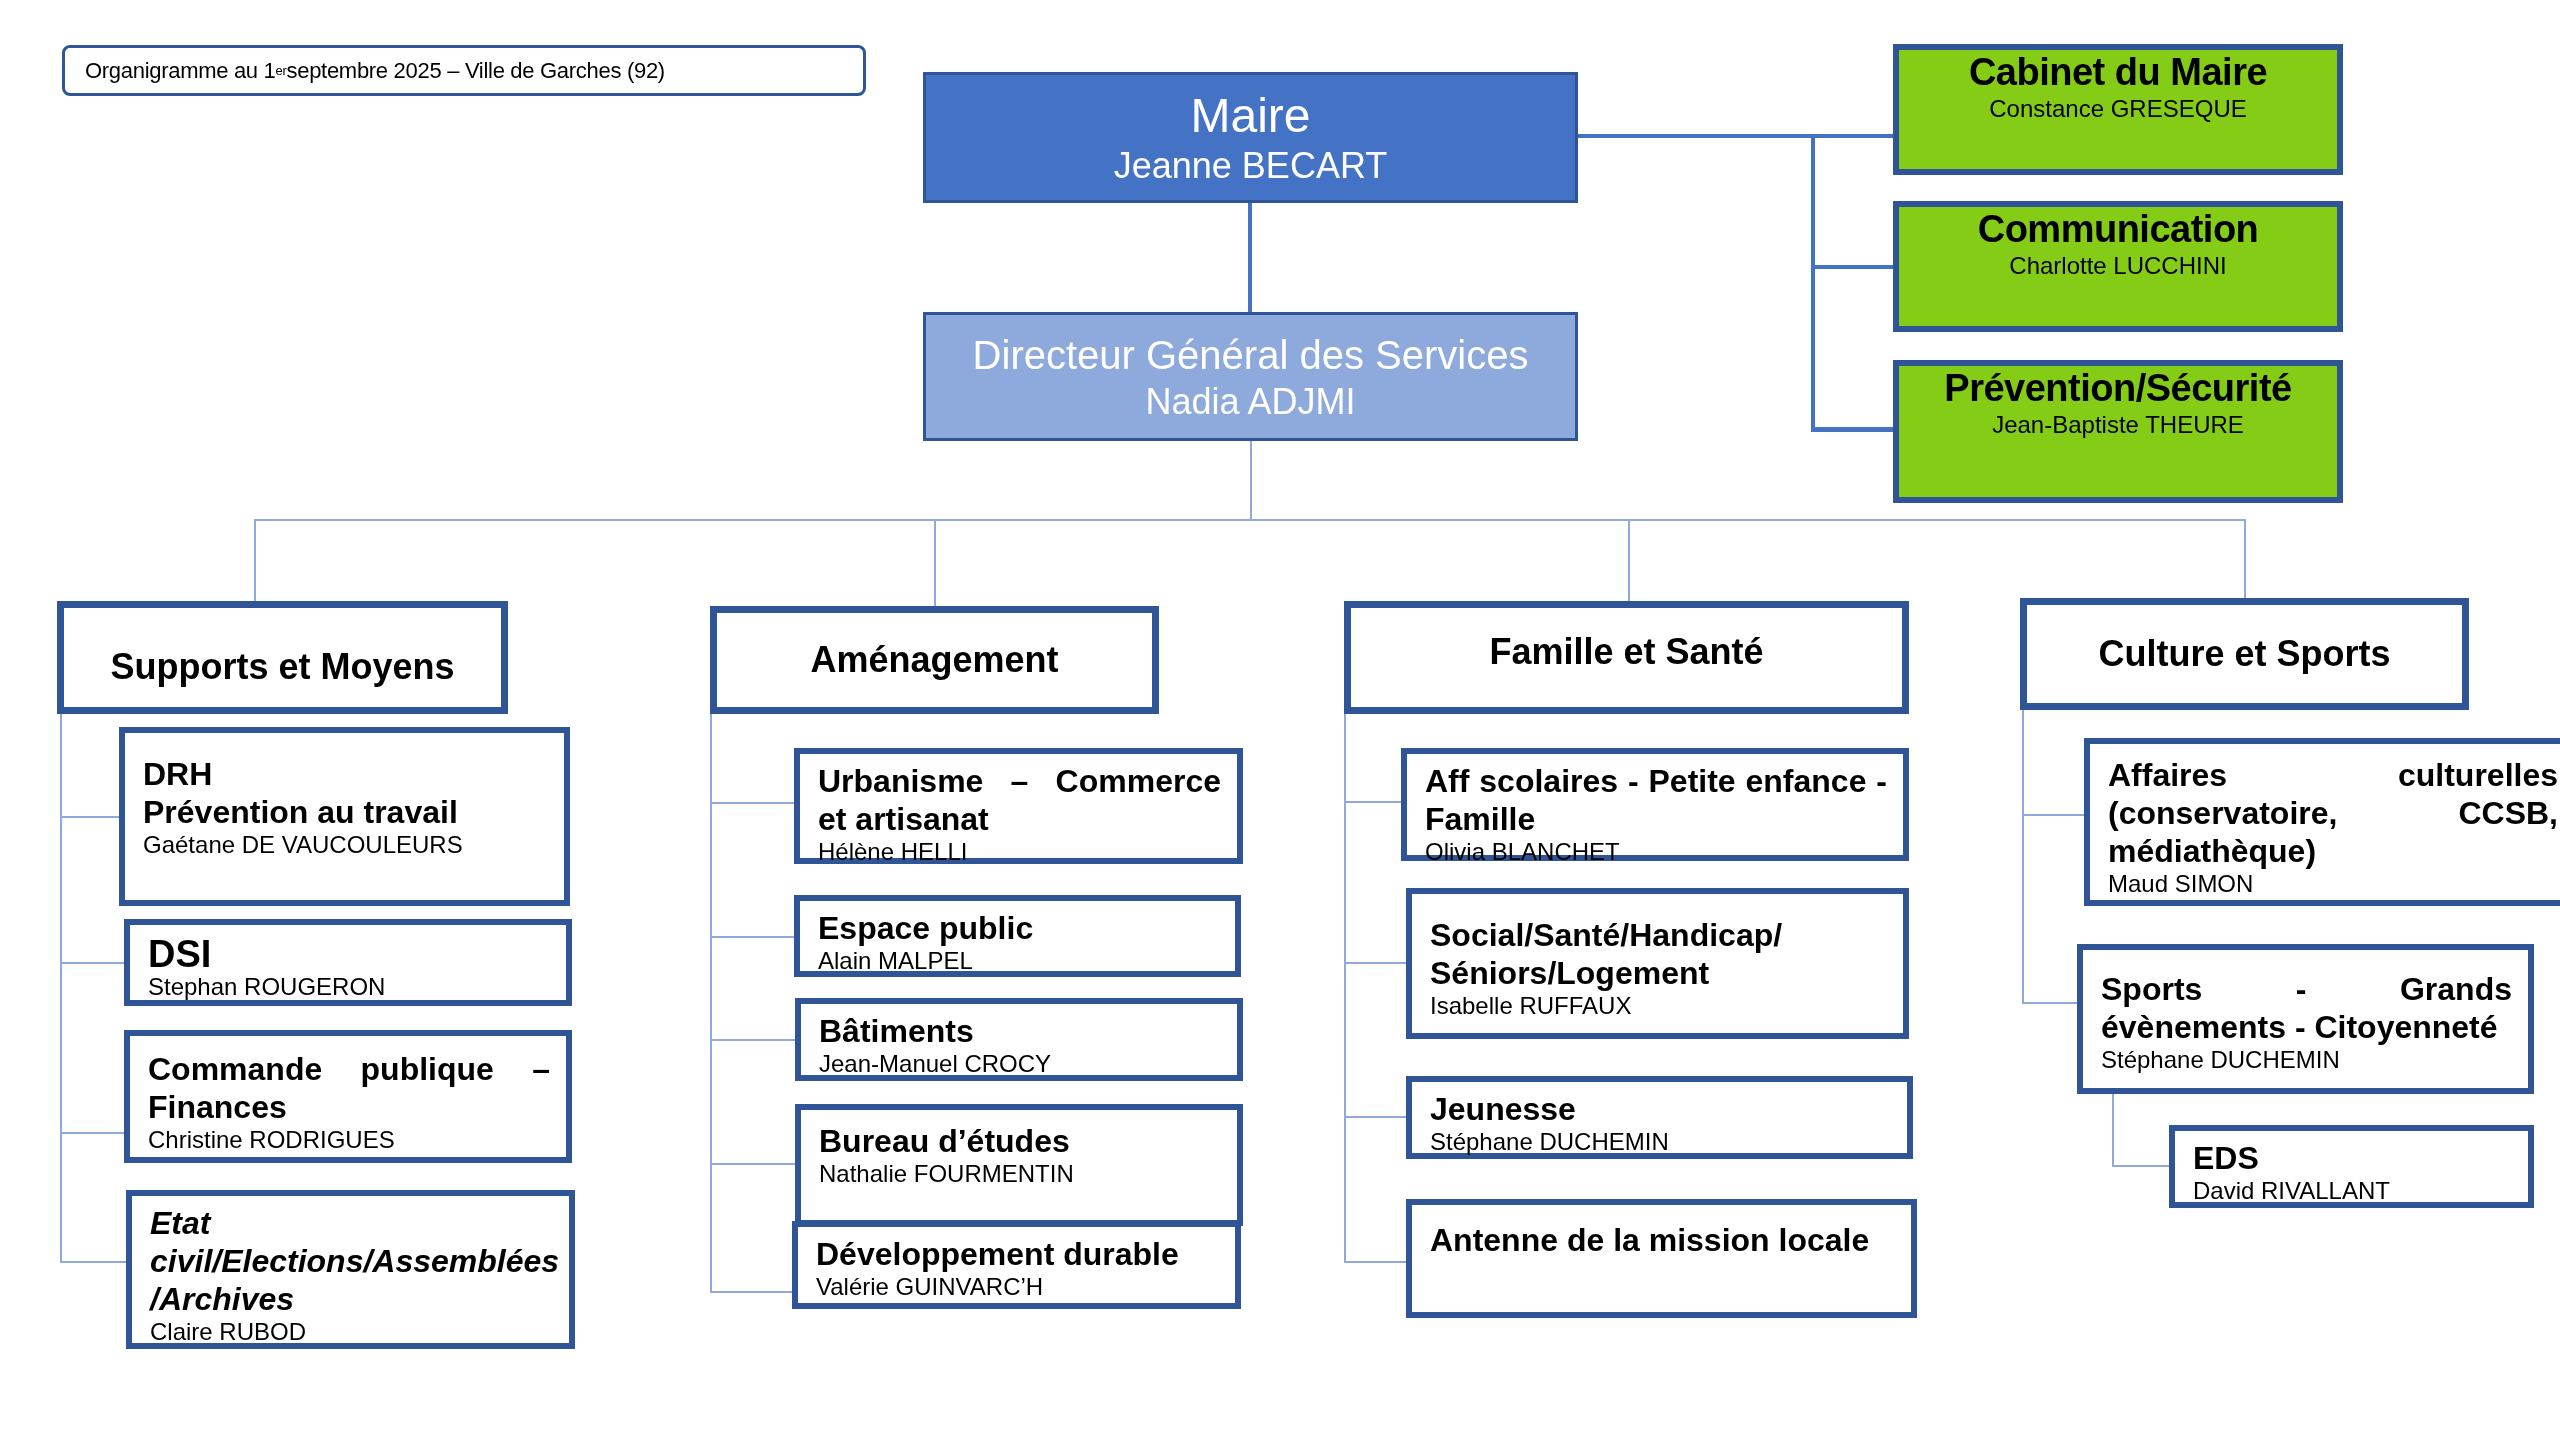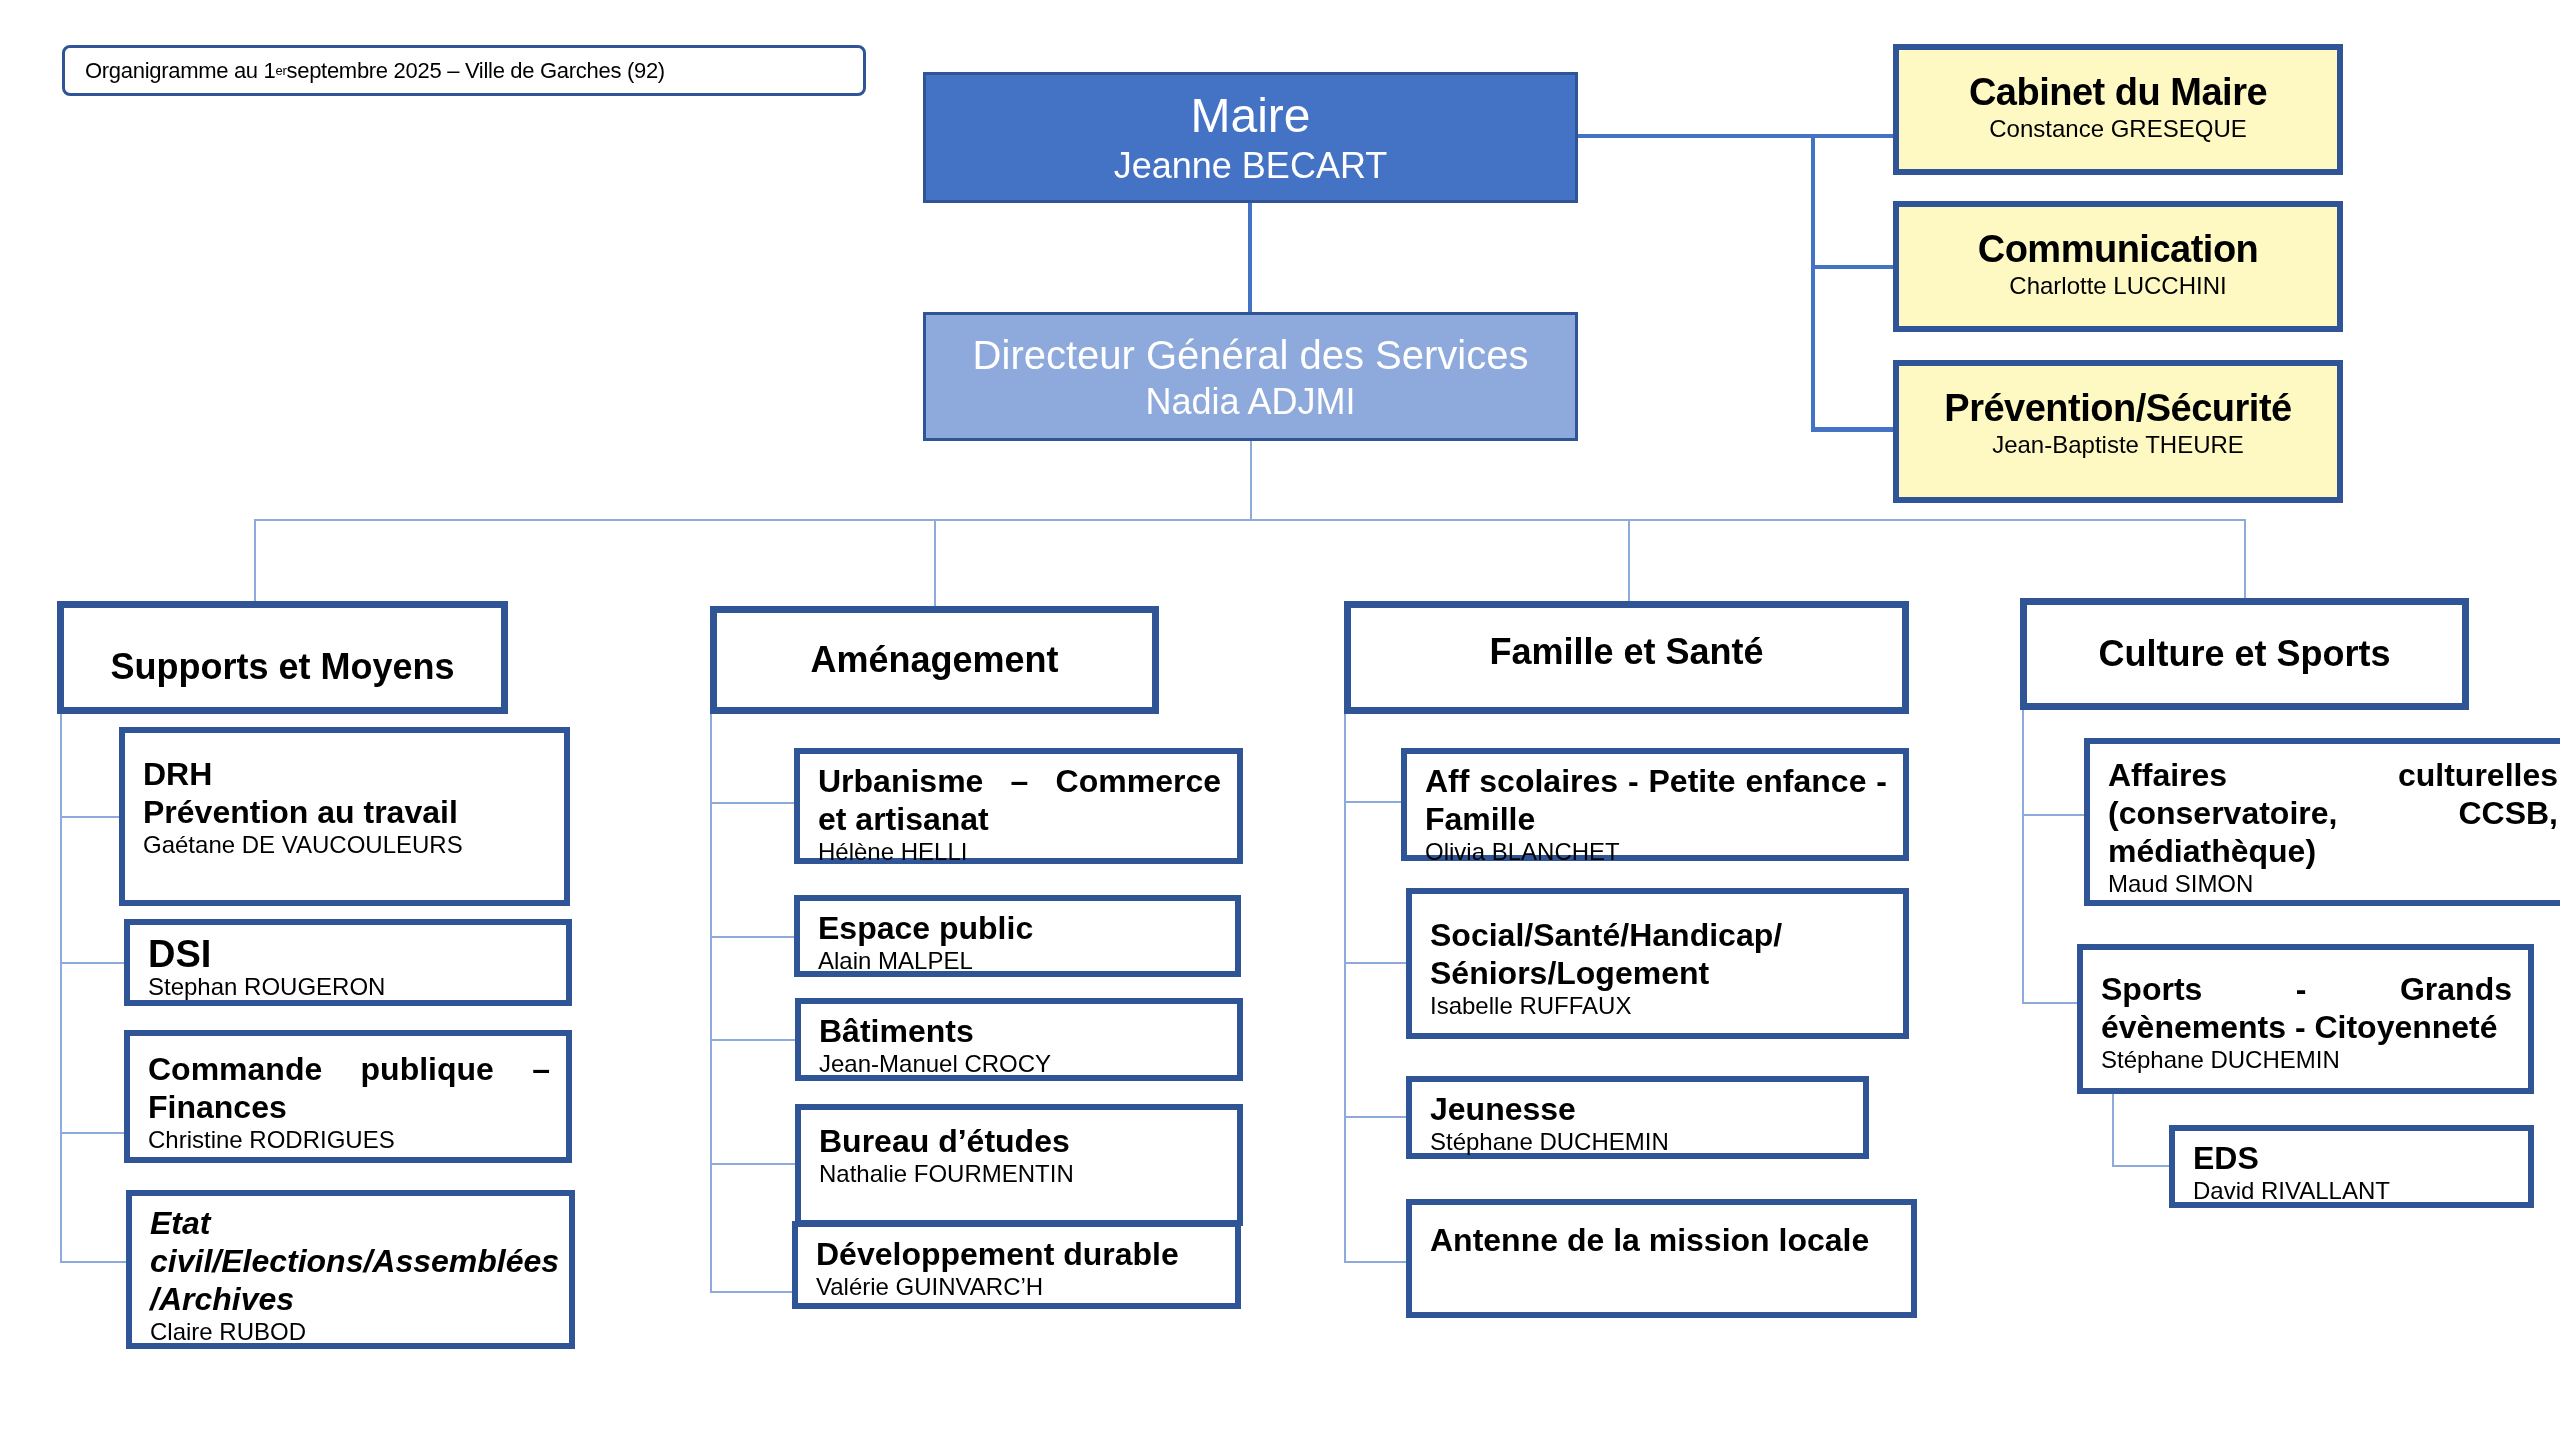--- a/index.html
+++ b/index.html
@@ -13,22 +13,22 @@
                font-size:22px; letter-spacing:-0.3px; }
   .title-box sup { font-size:13px; }
   .maire { background:#4472C4; border:3px solid #2F5597; color:#fff; text-align:center;
            display:flex; flex-direction:column; justify-content:center; }
   .maire .t { font-size:48px; line-height:56px; }
   .maire .n { font-size:36px; line-height:44px; }
   .dgs { background:#8EA9DB; border:3px solid #2F5597; color:#fff; text-align:center;
          display:flex; flex-direction:column; justify-content:center; }
   .dgs .t { font-size:40px; line-height:50px; }
   .dgs .n { font-size:36px; line-height:44px; }
-  .cab { border:6px solid #2F5597; background:#fef9c3; text-align:center;
-         display:flex; flex-direction:column; justify-content:flex-start; padding-top:20px; }
+  .cab { border:6px solid #2F5597; background:#84cc16; text-align:center;
+         display:flex; flex-direction:column; justify-content:flex-start; }
   .cab .t { font-size:38px; font-weight:bold; line-height:44px; letter-spacing:-0.5px; }
   .cab .n { font-size:24px; line-height:30px; }
   .dept { border:7px solid #2F5597; background:#fff; text-align:center;
           display:flex; align-items:center; justify-content:center;
           font-size:36px; font-weight:bold; }
   .unit { border:6px solid #2F5597; background:#fff; padding:12px 16px 0 18px; }
   .unit .t { font-size:32px; font-weight:bold; line-height:38px; text-align:justify; text-align-last:left; }
   .unit .n { font-size:24px; line-height:28px; }
   .unit .t.big { font-size:38px; }
 </style>
@@ -155,21 +155,21 @@
 </div>
 
 <div class="abs unit" style="left:1401px;top:748px;width:508px;height:113px;padding-top:8px;">
   <div class="t">Aff scolaires - Petite enfance - Famille</div>
   <div class="n">Olivia BLANCHET</div>
 </div>
 <div class="abs unit" style="left:1406px;top:888px;width:503px;height:151px;padding-top:22px;">
   <div class="t" style="text-align:left;">Social/Santé/Handicap/ Séniors/Logement</div>
   <div class="n">Isabelle RUFFAUX</div>
 </div>
-<div class="abs unit" style="left:1406px;top:1076px;width:463px;height:83px;padding-top:8px;">
+<div class="abs unit" style="left:1406px;top:1076px;width:507px;height:83px;padding-top:8px;">
   <div class="t">Jeunesse</div>
   <div class="n">Stéphane DUCHEMIN</div>
 </div>
 <div class="abs unit" style="left:1406px;top:1199px;width:511px;height:119px;padding-top:16px;">
   <div class="t">Antenne de la mission locale</div>
   <div class="n"></div>
 </div>
 
 <div class="abs unit" style="left:2084px;top:738px;width:496px;height:168px;padding-top:12px;">
   <div class="t">Affaires culturelles (conservatoire, CCSB, médiathèque)</div>

